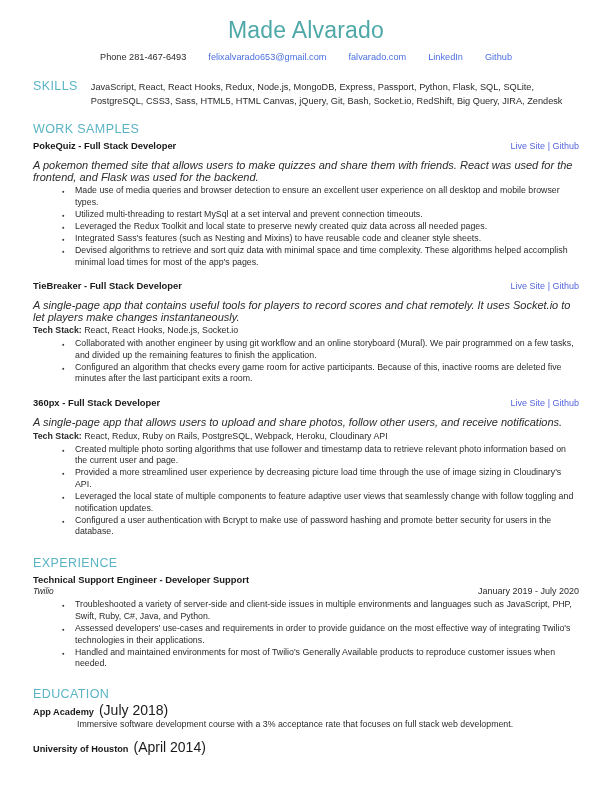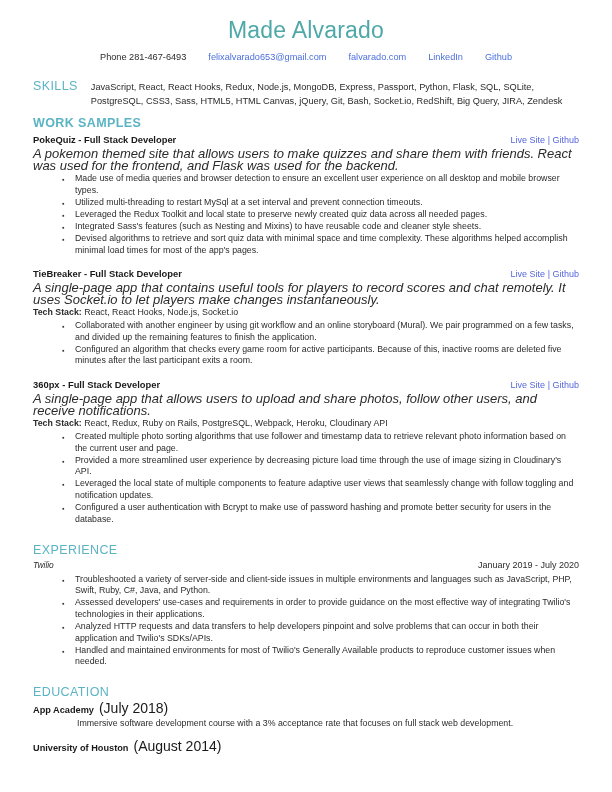--- a/index.html
+++ b/index.html
@@ -65,21 +65,21 @@
     align-items: baseline;
   }
   .skills-inline .section-heading { flex: 0 0 auto; }
   .skills-text {
     margin-left: 13px;
     color: #2b2b2b;
     text-align: left;
   }
 
   
-  .work-samples-heading { margin-top: 8px; font-weight: bold; }
+  .work-samples-heading { margin-top: 14px; }
   .project { margin-top: 2px; }
   .project + .project { margin-top: 11px; }
   .project-title-row {
     display: flex;
     justify-content: space-between;
     align-items: baseline;
   }
   .project-title {
     font-size: 9.4px;
     font-weight: bold;
@@ -91,25 +91,25 @@
     color: #5566dd;
     line-height: 13px;
     white-space: nowrap;
   }
   .project-links a {
     color: #5566dd;
     text-decoration: none;
   }
   .project-links .sep { color: #5566dd; }
   .project-desc {
-    font-size: 13px;
+    font-size: 11px;
     font-style: italic;
     color: #2b2b2b;
     line-height: 11.5px;
-    margin-top: 1px;
+    margin-top: 7px;
   }
   .tech-stack {
     font-size: 8.8px;
     color: #2b2b2b;
     line-height: 12px;
     margin-top: 1px;
   }
   .tech-stack b { font-weight: bold; }
 
   ul.bullets {
@@ -241,37 +241,37 @@
           <li>Provided a more streamlined user experience by decreasing picture load time through the use of image sizing in Cloudinary's API.</li>
           <li>Leveraged the local state of multiple components to feature adaptive user views that seamlessly change with follow toggling and notification updates.</li>
           <li>Configured a user authentication with Bcrypt to make use of password hashing and promote better security for users in the database.</li>
         </ul>
       </div>
     </div>
 
   <div class="section-heading experience-heading">EXPERIENCE</div>
   <div id="jobs-container">
       <div class="job">
+        <div class="job-title">Technical Support Engineer - Developer Support</div>
         <div class="job-meta-row">
           <span class="job-company">Twilio</span>
           <span class="job-dates">January 2019 - July 2020</span>
         </div>
         <ul class="bullets">
           <li>Troubleshooted a variety of server-side and client-side issues in  multiple  environments and  languages such as JavaScript, PHP, Swift, Ruby,  C#, Java, and Python.</li>
           <li>Assessed developers' use-cases and requirements  in order to provide guidance on the most effective way of integrating Twilio's technologies in their applications.</li>
-          <li>Analyzed HTTP requests and data transfers to help developers pinpoint and solve problems that can occur in both their application and Twilio's SDKs/APIs.</li>
           <li>Handled and maintained environments for most of Twilio's Generally Available products to reproduce customer issues when needed.</li>
         </ul>
       </div>
     </div>
 
   <div class="section-heading education-heading">EDUCATION</div>
   <div id="education-container">
       <div class="edu-entry">
         <div class="edu-line"><span class="edu-school">App Academy</span><span class="edu-date">(July 2018)</span></div>
         <div class="edu-desc">Immersive software development course with a 3% acceptance rate that focuses on full stack web development.</div>
       </div>
       <div class="edu-entry">
-        <div class="edu-line"><span class="edu-school">University of Houston</span><span class="edu-date">(August 2014)</span></div>
+        <div class="edu-line"><span class="edu-school">University of Houston</span><span class="edu-date">(April 2014)</span></div>
       </div>
     </div>
 
 </div>
 
 </body></html>

